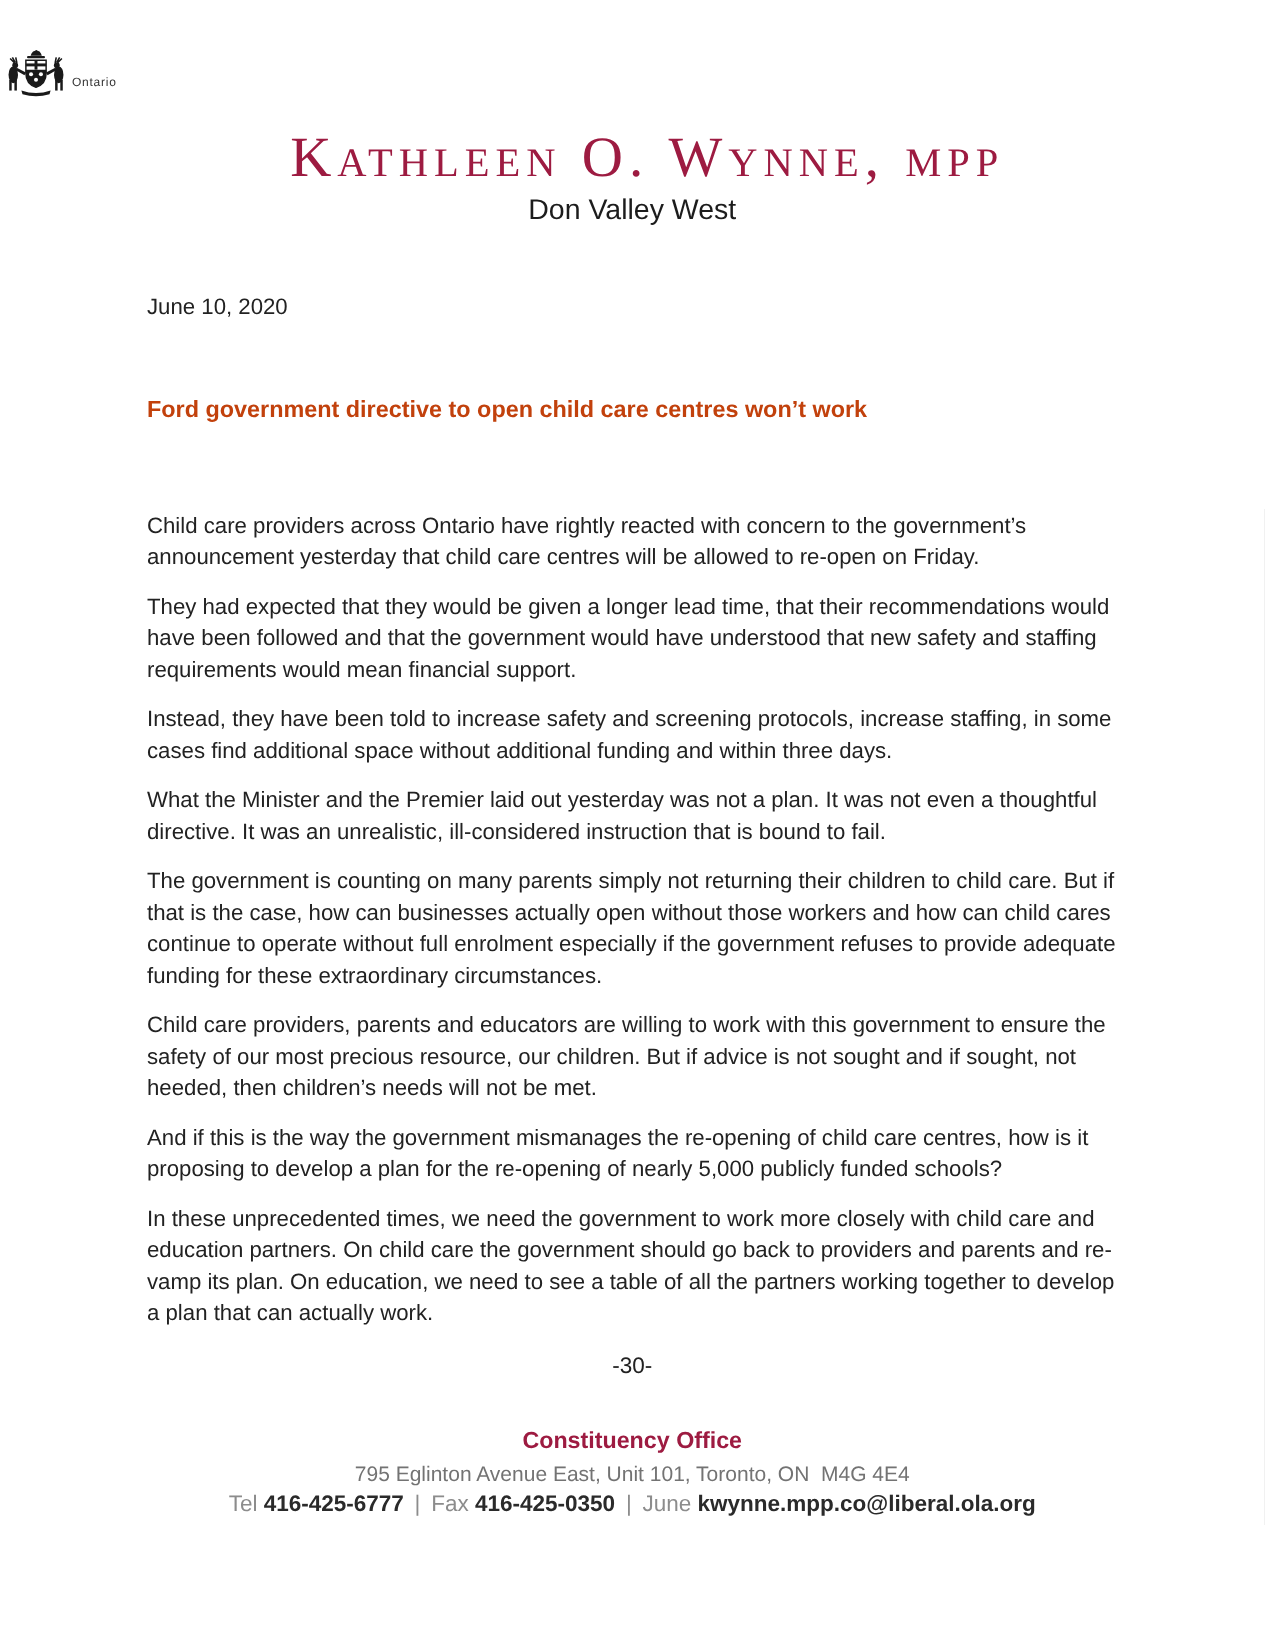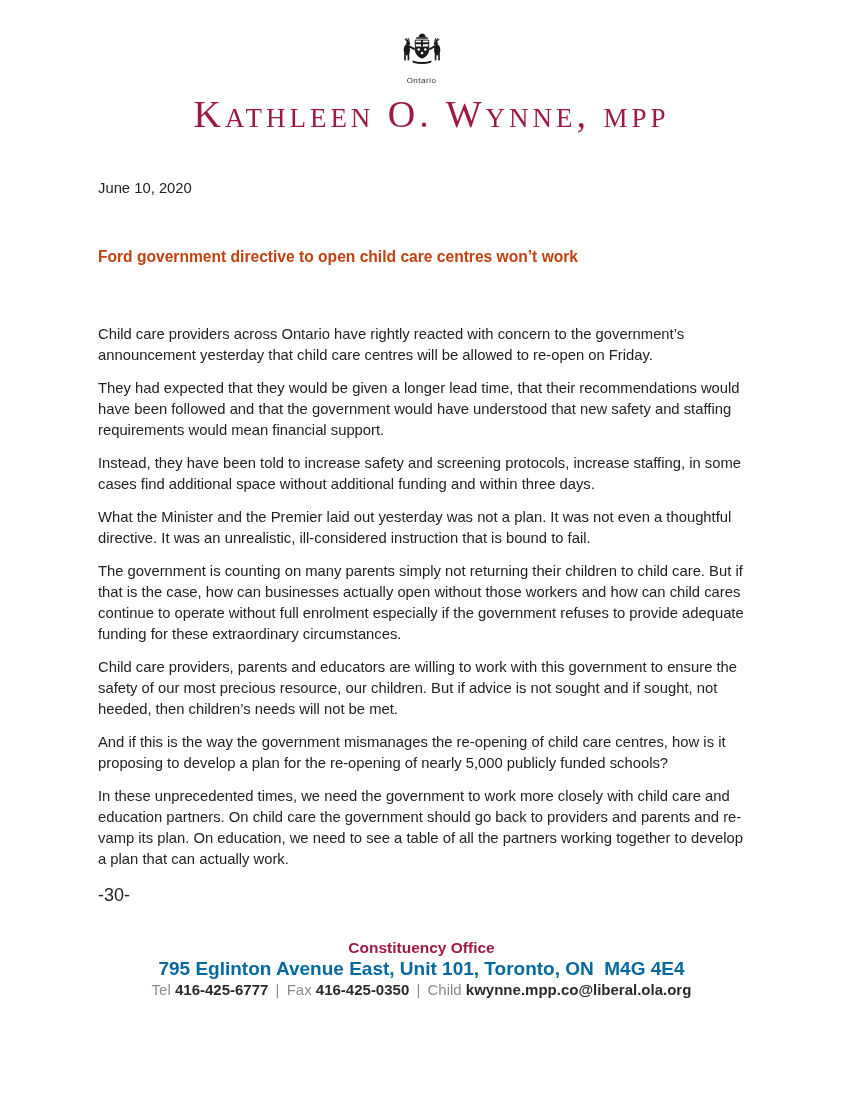--- a/index.html
+++ b/index.html
@@ -8,21 +8,21 @@
     width: 843px;
     height: 1094px;
     margin: 0 auto;
     background: #ffffff;
     font-family: "Liberation Sans", sans-serif;
     color: #222222;
     overflow: hidden;
   }
   
   .letterhead { text-align: center; padding-top: 32px; }
-  .crest { display: flex; flex-direction: column; align-items: center; line-height: 1; }
+  .crest { display: flex; flex-direction: row; align-items: center; line-height: 1; }
   .crest-label { font-size: 8px; color: #333; margin-top: 1px; letter-spacing: .5px; }
   .mpp-name {
     margin: 10px 0 0 0;
     font-family: "Liberation Serif", serif;
     font-weight: 400;
     font-variant: small-caps;
     font-size: 38px;
     letter-spacing: 4px;
     color: #9d1b41;
     line-height: 1.05;
@@ -41,25 +41,25 @@
     margin: 52px 0 0 0;
     text-align: left;
     font-size: 15.6px;
     font-weight: 700;
     color: #c2410c;
   }
   .body-copy { margin-top: 58px; }
   .body-copy p { margin: 0 0 12px 0; font-size: 14.8px; line-height: 21px; }
   .contact { margin: 32px 0 0 0; font-size: 14.8px; }
   .email-link { color: #2e75b6; text-decoration: underline; }
-  .end-mark { margin: 15px 0 0 0; text-align: left; font-size: 18px; }
+  .end-mark { margin: 15px 0 0 0; text-align: center; font-size: 15px; }
   
   .footer { margin-top: 32px; text-align: center; line-height: 20px; }
   .office-title { font-size: 15.5px; font-weight: 700; color: #9d1b41; }
-  .address { font-size: 19px; font-weight: 700; color: #0369a1; margin-top: 1px; }
+  .address { font-size: 14px; font-weight: 400; color: #737373; margin-top: 1px; }
   .tel-line { font-size: 15px; margin-top: 1px; }
   .tel-line .lbl { color: #8c8c8c; font-weight: 400; }
   .tel-line .val { color: #2a2a2a; font-weight: 700; }
   .tel-line .sep { color: #8c8c8c; padding: 0 3px; }
 </style>
 </head>
 <body>
 
 <div class="page">
 
@@ -96,20 +96,21 @@
           <circle cx="27.6" cy="23" r="1.8" fill="#ffffff"></circle>
           <circle cx="36.4" cy="23" r="1.8" fill="#ffffff"></circle>
           <circle cx="32" cy="27.8" r="1.8" fill="#ffffff"></circle>
 
           <path d="M19 37.5 q13 4.5 26 0 l-1 3.2 q-12 3.5-24 0 z"></path>
         </g>
       </svg>
       <span class="crest-label">Ontario</span>
     </div>
     <h1 class="mpp-name">Kathleen O. Wynne, mpp</h1>
+    <div class="riding">Don Valley West</div>
   </header>
 
   <div class="content">
     <p class="date">June 10, 2020</p>
 
     <h2 class="headline">Ford government directive to open child care centres won’t work</h2>
 
     <div class="body-copy">
       <p>Child care providers across Ontario have rightly reacted with concern to the government’s announcement yesterday that child care centres will be allowed to re-open on Friday.</p>
       <p>They had expected that they would be given a longer lead time, that their recommendations would have been followed and that the government would have understood that new safety and staffing requirements would mean financial support.</p>
@@ -128,18 +129,18 @@
   <footer class="footer">
     <div class="office-title">Constituency Office</div>
     <div class="address">795 Eglinton Avenue East, Unit 101, Toronto, ON&nbsp; M4G 4E4</div>
     <div class="tel-line">
       <span class="lbl">Tel</span>
       <span class="val">416-425-6777</span>
       <span class="lbl sep">|</span>
       <span class="lbl">Fax</span>
       <span class="val">416-425-0350</span>
       <span class="lbl sep">|</span>
-      <span class="lbl">Child</span>
+      <span class="lbl">June</span>
       <span class="val">kwynne.mpp.co@liberal.ola.org</span>
     </div>
   </footer>
 
 </div>
 
 </body></html>

